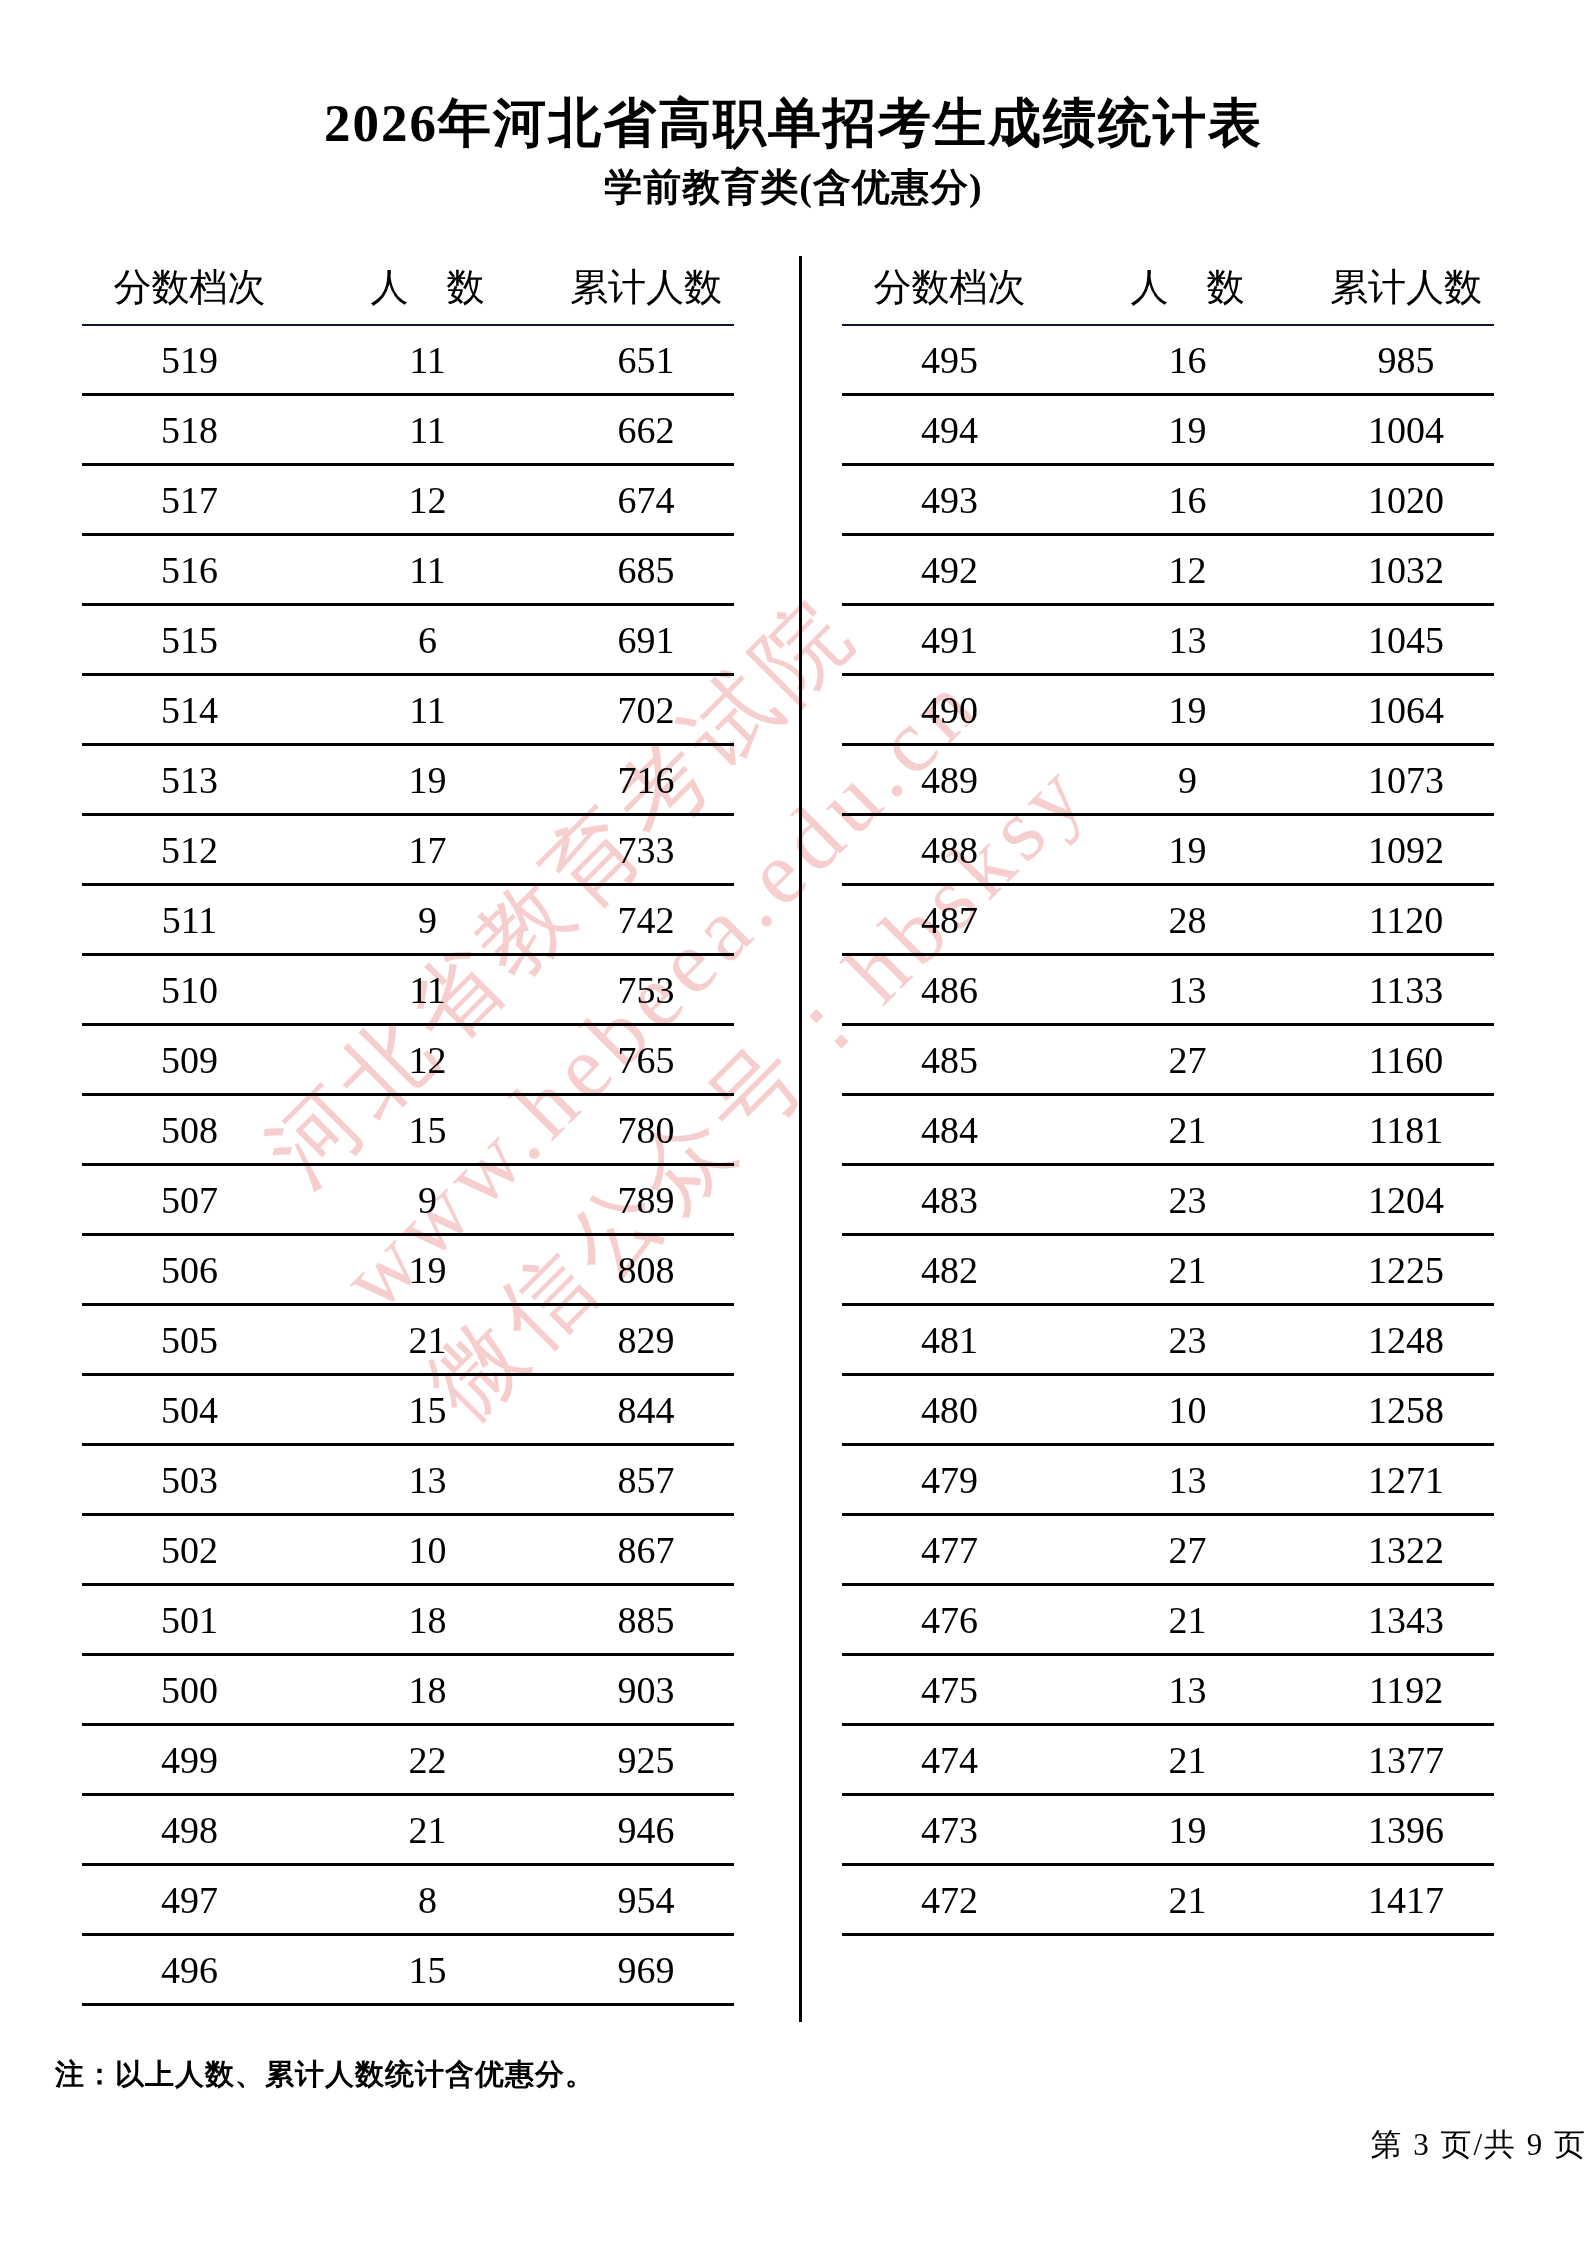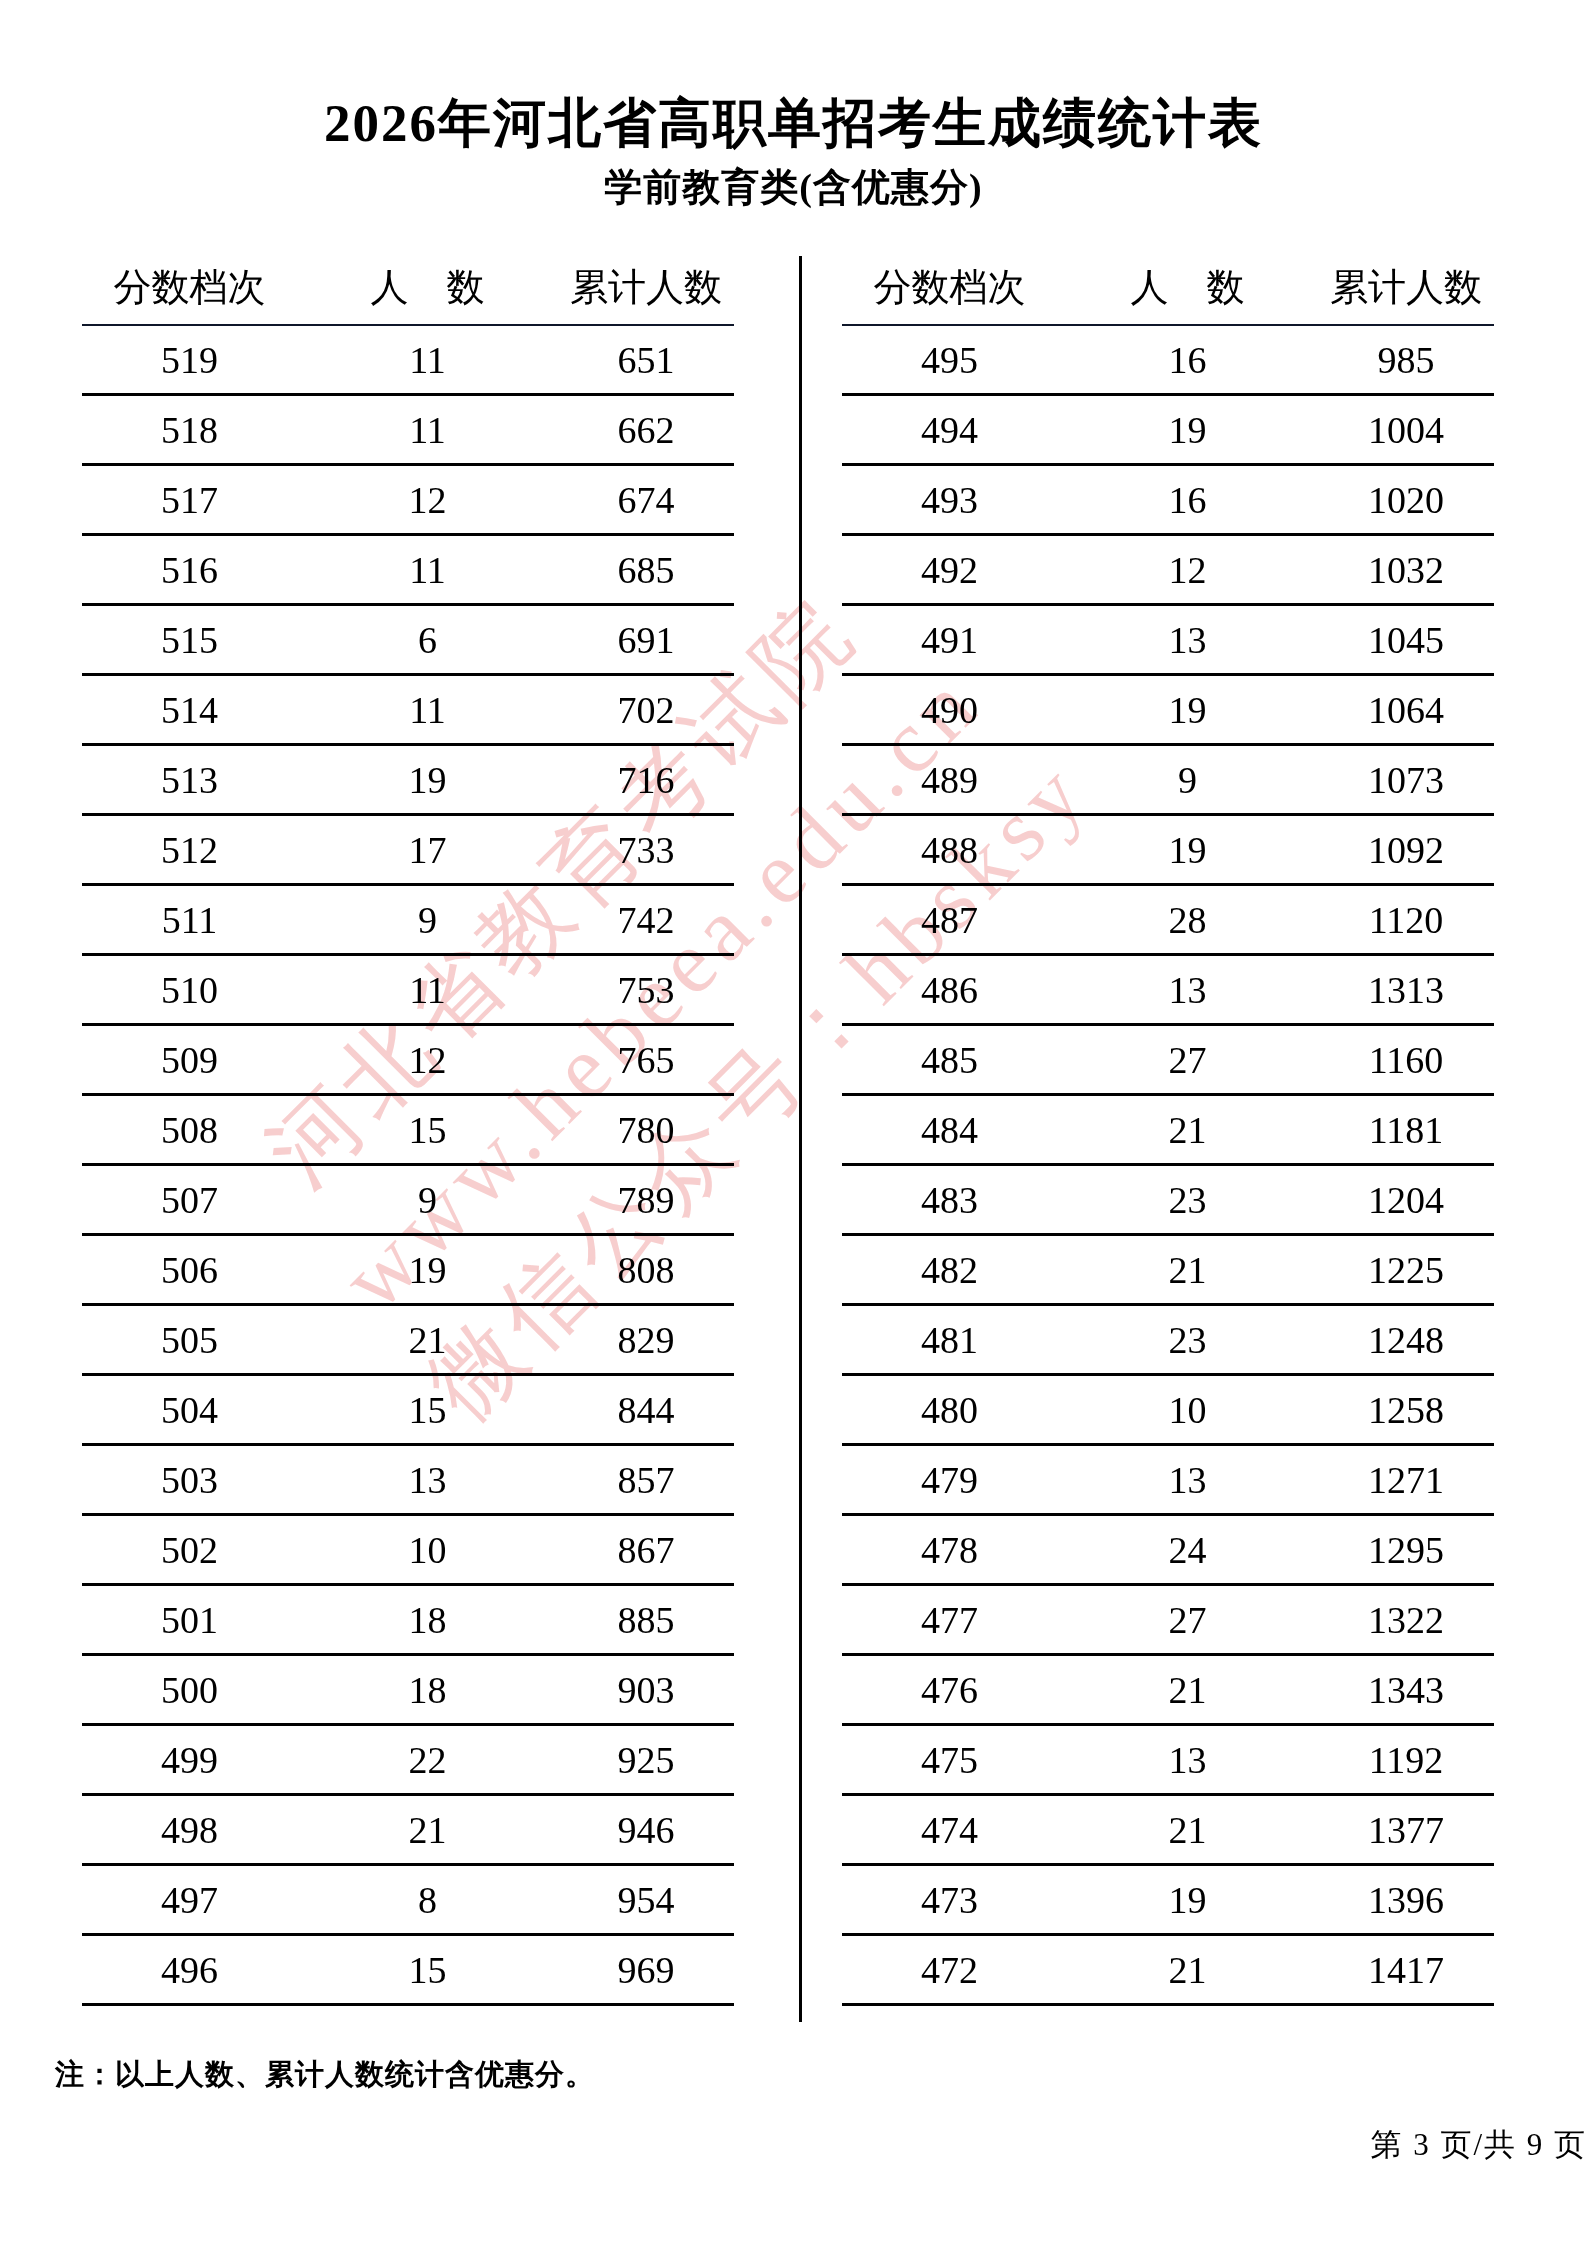--- a/index.html
+++ b/index.html
@@ -314,21 +314,21 @@
             <td>1092</td>
           </tr>
           <tr>
             <td>487</td>
             <td>28</td>
             <td>1120</td>
           </tr>
           <tr>
             <td>486</td>
             <td>13</td>
-            <td>1313</td>
+            <td>1133</td>
           </tr>
           <tr>
             <td>485</td>
             <td>27</td>
             <td>1160</td>
           </tr>
           <tr>
             <td>484</td>
             <td>21</td>
             <td>1181</td>
@@ -352,25 +352,20 @@
             <td>480</td>
             <td>10</td>
             <td>1258</td>
           </tr>
           <tr>
             <td>479</td>
             <td>13</td>
             <td>1271</td>
           </tr>
           <tr>
-            <td>478</td>
-            <td>24</td>
-            <td>1295</td>
-          </tr>
-          <tr>
             <td>477</td>
             <td>27</td>
             <td>1322</td>
           </tr>
           <tr>
             <td>476</td>
             <td>21</td>
             <td>1343</td>
           </tr>
           <tr>

